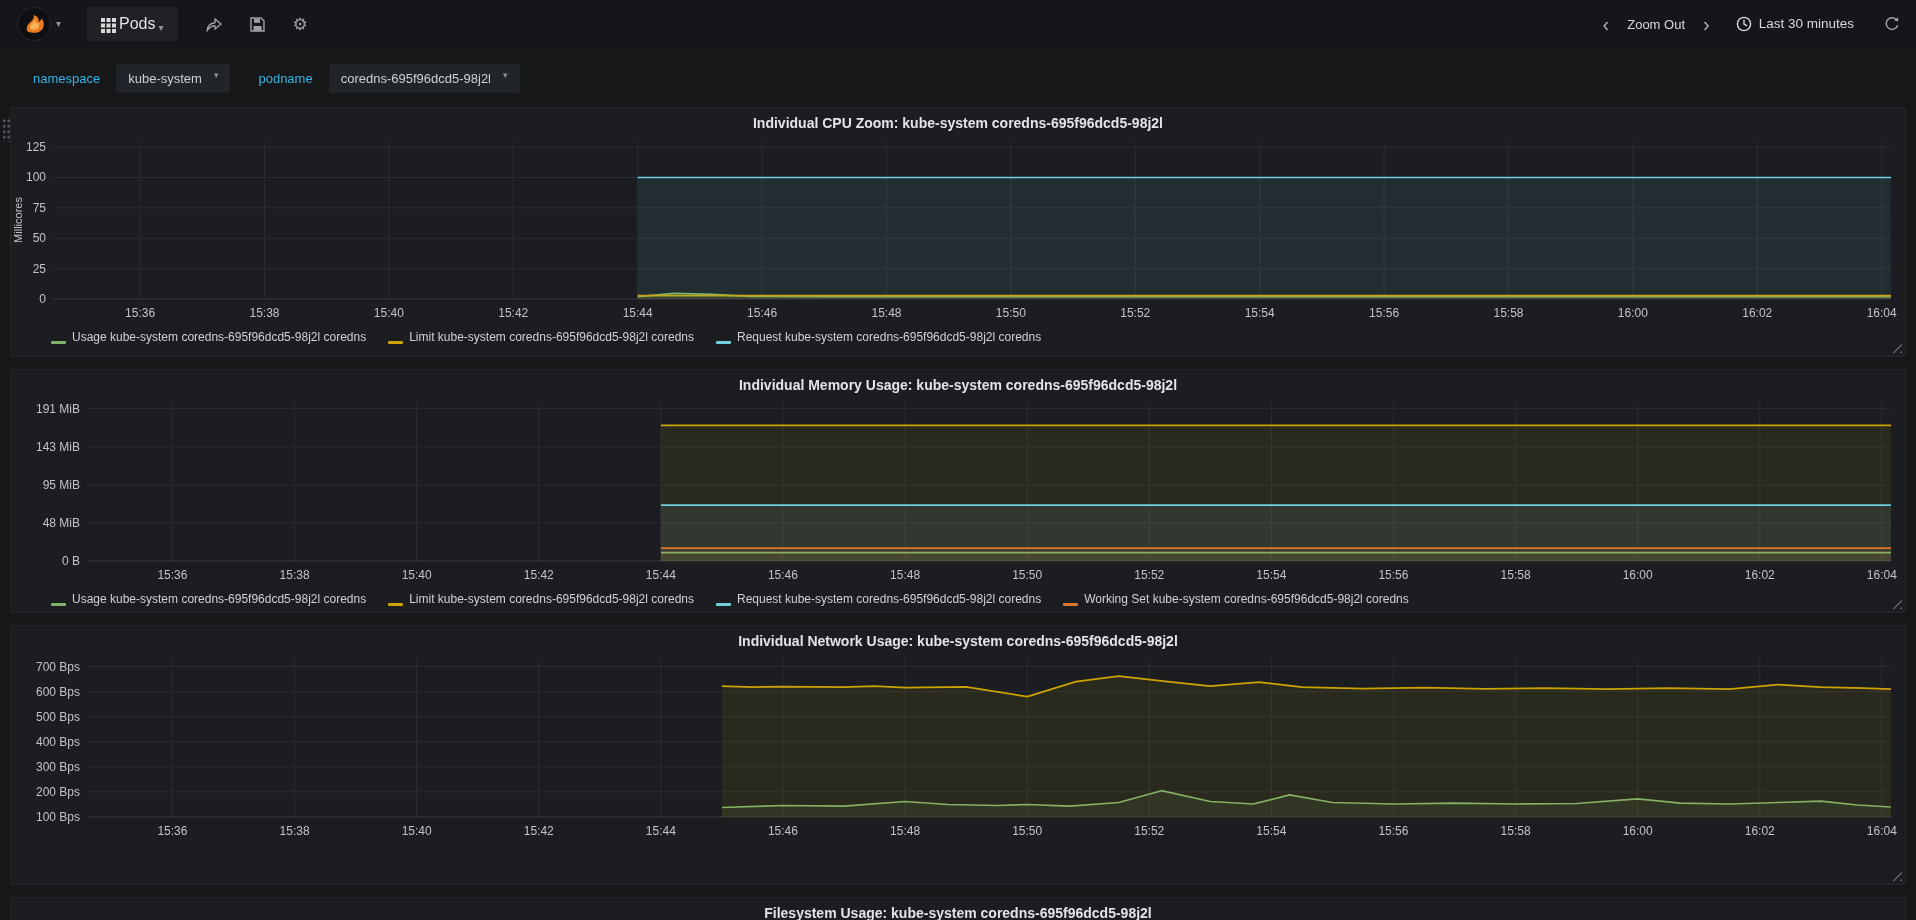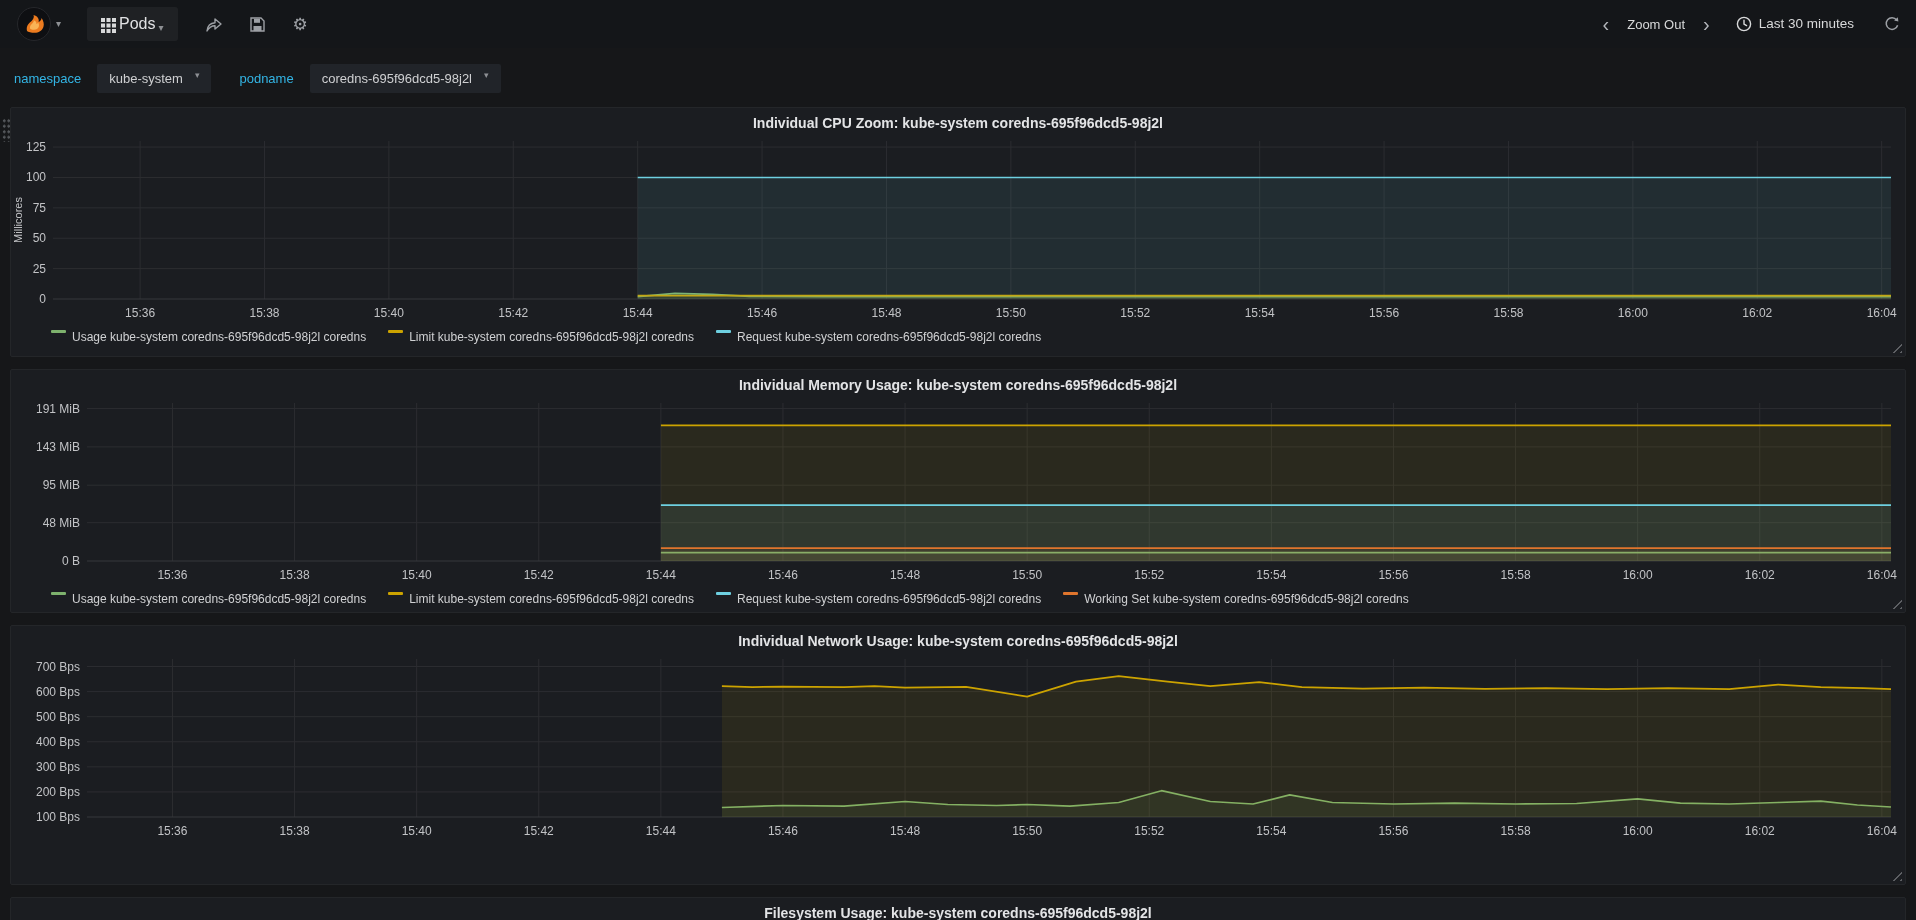--- a/index.html
+++ b/index.html
@@ -18,37 +18,37 @@
   .nav-iconbtn svg{display:block}
   .spacer{flex:1}
   .right-cluster{display:flex;align-items:center;gap:16px}
   .chev{background:none;border:none;color:#b4b7bc;font-size:20px;line-height:1;cursor:pointer;padding:0 2px}
   .zoom-out{background:none;border:none;color:#d8d9da;font-size:13px;cursor:pointer}
   .time-btn{display:flex;align-items:flex-start;gap:7px;background:none;border:none;color:#d8d9da;
             font-size:13.5px;cursor:pointer;margin-left:8px}
   .refresh-btn{background:none;border:none;color:#9da0a5;cursor:pointer;margin-left:14px;display:flex}
 
   
-  .var-row{display:flex;align-items:center;gap:10px;padding:16px 16px 14px 8px}
+  .var-row{display:flex;align-items:center;gap:10px;padding:16px 16px 14px 27px}
   .var-label{font-size:13px;color:#33b5e5;padding:6px 6px}
   .var-value{display:flex;align-items:flex-start;gap:12px;background:#212429;border-radius:2px;
              padding:7px 12px;font-size:13px;color:#cfd0d2;cursor:pointer;margin-right:12px}
   .var-value .caret{font-size:9px}
 
   
   .panels{padding:0 10px;display:flex;flex-direction:column;gap:12px}
   .panel{background:#1b1d21;border:1px solid #242629;border-radius:2px;position:relative;height:250px;
          overflow:hidden}
   .panel.short{height:240px}
   .panel-title{text-align:center;font-size:14px;font-weight:bold;color:#e3e4e6;padding:7px 0 2px;cursor:pointer}
   .chart-svg{display:block;width:100%;height:196px}
   svg text{fill:#c2c3c6;font-size:12px;font-family:"Liberation Sans",sans-serif}
   .legend{display:flex;align-items:center;gap:22px;padding:1px 0 0 40px;font-size:12px;color:#d0d1d3;
           white-space:nowrap;overflow:hidden}
-  .legend-item{display:inline-flex;align-items:flex-start;cursor:pointer}
+  .legend-item{display:inline-flex;align-items:flex-end;cursor:pointer}
   .legend-swatch{display:inline-block;width:15px;height:3px;border-radius:1px;margin-right:6px}
   .resize-corner{position:absolute;right:3px;bottom:3px;width:11px;height:11px;cursor:se-resize;
       background:repeating-linear-gradient(135deg,#5d5f63 0 1.5px,transparent 1.5px 4.5px);
       clip-path:polygon(100% 0,100% 100%,0 100%)}
   .row-grip{position:absolute;left:2px;top:118px;width:9px;height:24px;cursor:move;
       background-image:radial-gradient(#54575b 1.1px,transparent 1.3px);background-size:4.5px 5.5px}
 </style>
 </head>
 <body>
 

